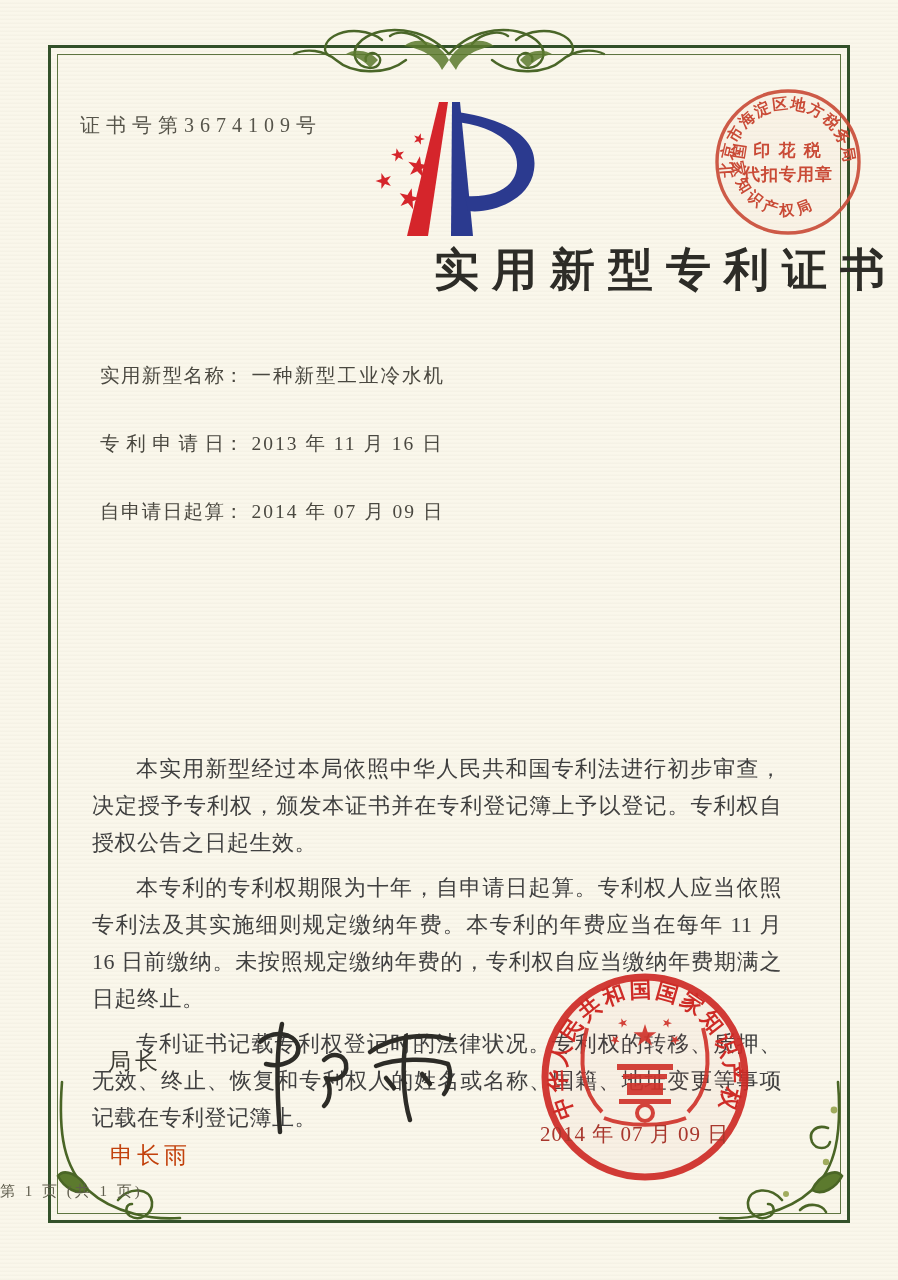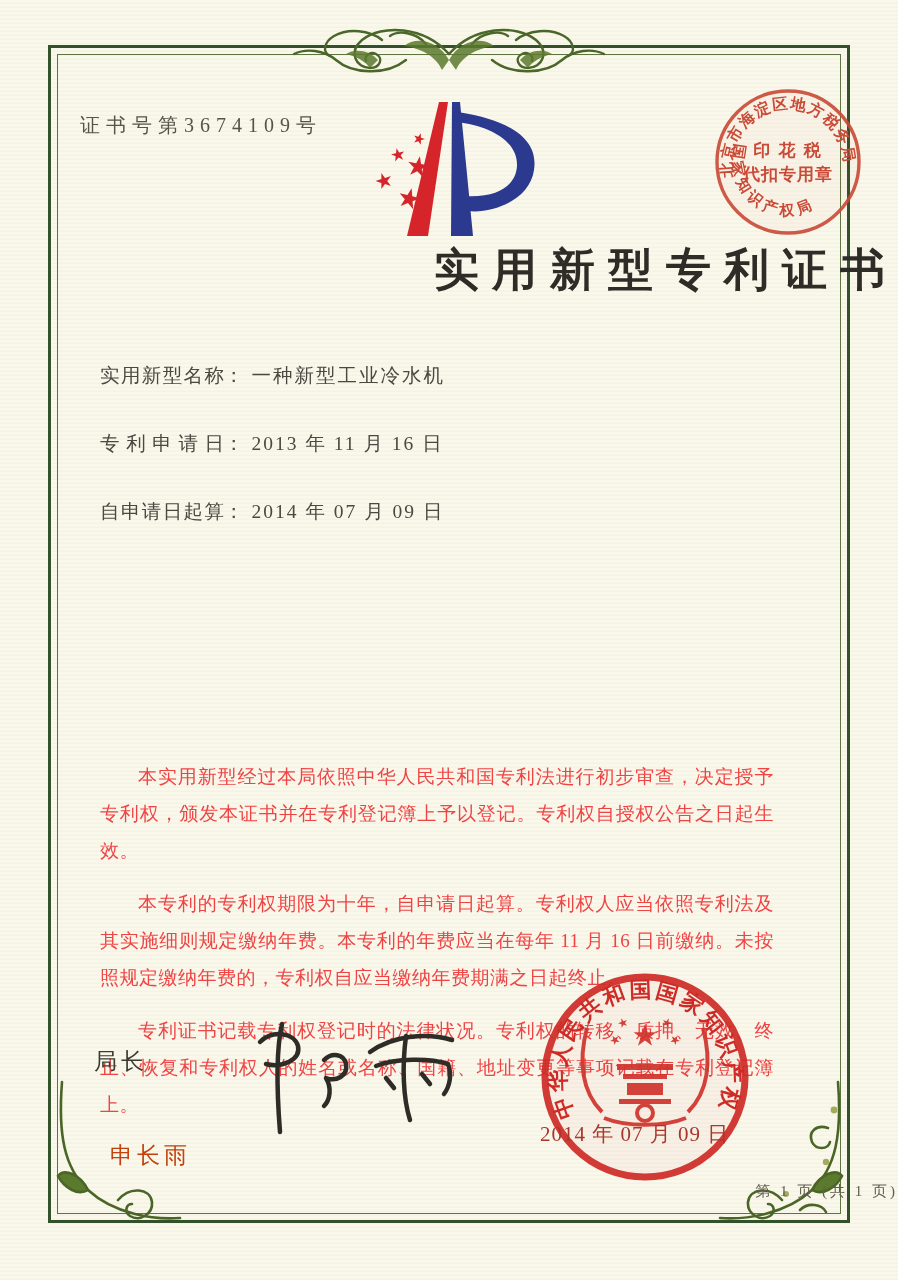--- a/index.html
+++ b/index.html
@@ -37,37 +37,37 @@
   .field-row{margin-bottom:41px;font-size:19.5px;color:#4a4840;line-height:27px;white-space:nowrap;}
   .flabel{
     display:inline-block;width:124px;vertical-align:top;
     text-align:justify;text-align-last:justify;color:#4a4840;
   }
   .fcolon{display:inline-block;margin-right:8px;}
   .fvalue{letter-spacing:2px;}
   
   .body-text{left:84px;top:742px;width:706px;}
   .body-text p{
-    margin:16px;text-indent:2em;font-size:19px;line-height:37px;
-    color:#ef4444;text-align:justify;letter-spacing:0.5px;
-  }
-  
-  .sig-title{left:94px;top:1046px;font-size:23px;letter-spacing:4px;color:#3c3b33;font-family:"Liberation Sans","DejaVu Sans",sans-serif;}
+    margin:8px;text-indent:2em;font-size:22px;line-height:37px;
+    color:#404040;text-align:justify;letter-spacing:0.5px;
+  }
+  
+  .sig-title{left:108px;top:1046px;font-size:23px;letter-spacing:4px;color:#3c3b33;font-family:"Liberation Sans","DejaVu Sans",sans-serif;}
   .sig-name{left:110px;top:1140px;font-size:23px;letter-spacing:4px;color:#c2410c;font-family:"Liberation Sans","DejaVu Sans",sans-serif;}
   .sig-script{left:220px;top:1008px;}
   
   .seal-bottom{left:538px;top:970px;}
   .seal-date{
     left:540px;top:1120px;width:230px;font-size:21px;color:#a8372d;
     letter-spacing:1px;z-index:6;
   }
   .seal-tax{left:698px;top:72px;z-index:5;}
   
   .footer{
-    left:0;top:1182px;width:898px;text-align:right;
+    left:0;top:1182px;width:898px;text-align:left;
     font-size:15px;letter-spacing:3px;color:#605e4e;
   }
   .ornament-top{left:286px;top:14px;}
   .corner-br{left:716px;top:1076px;}
   .corner-bl{left:52px;top:1076px;transform:scaleX(-1);}
 </style>
 </head>
 <body>
 
 <div class="abs border-outer"></div>

